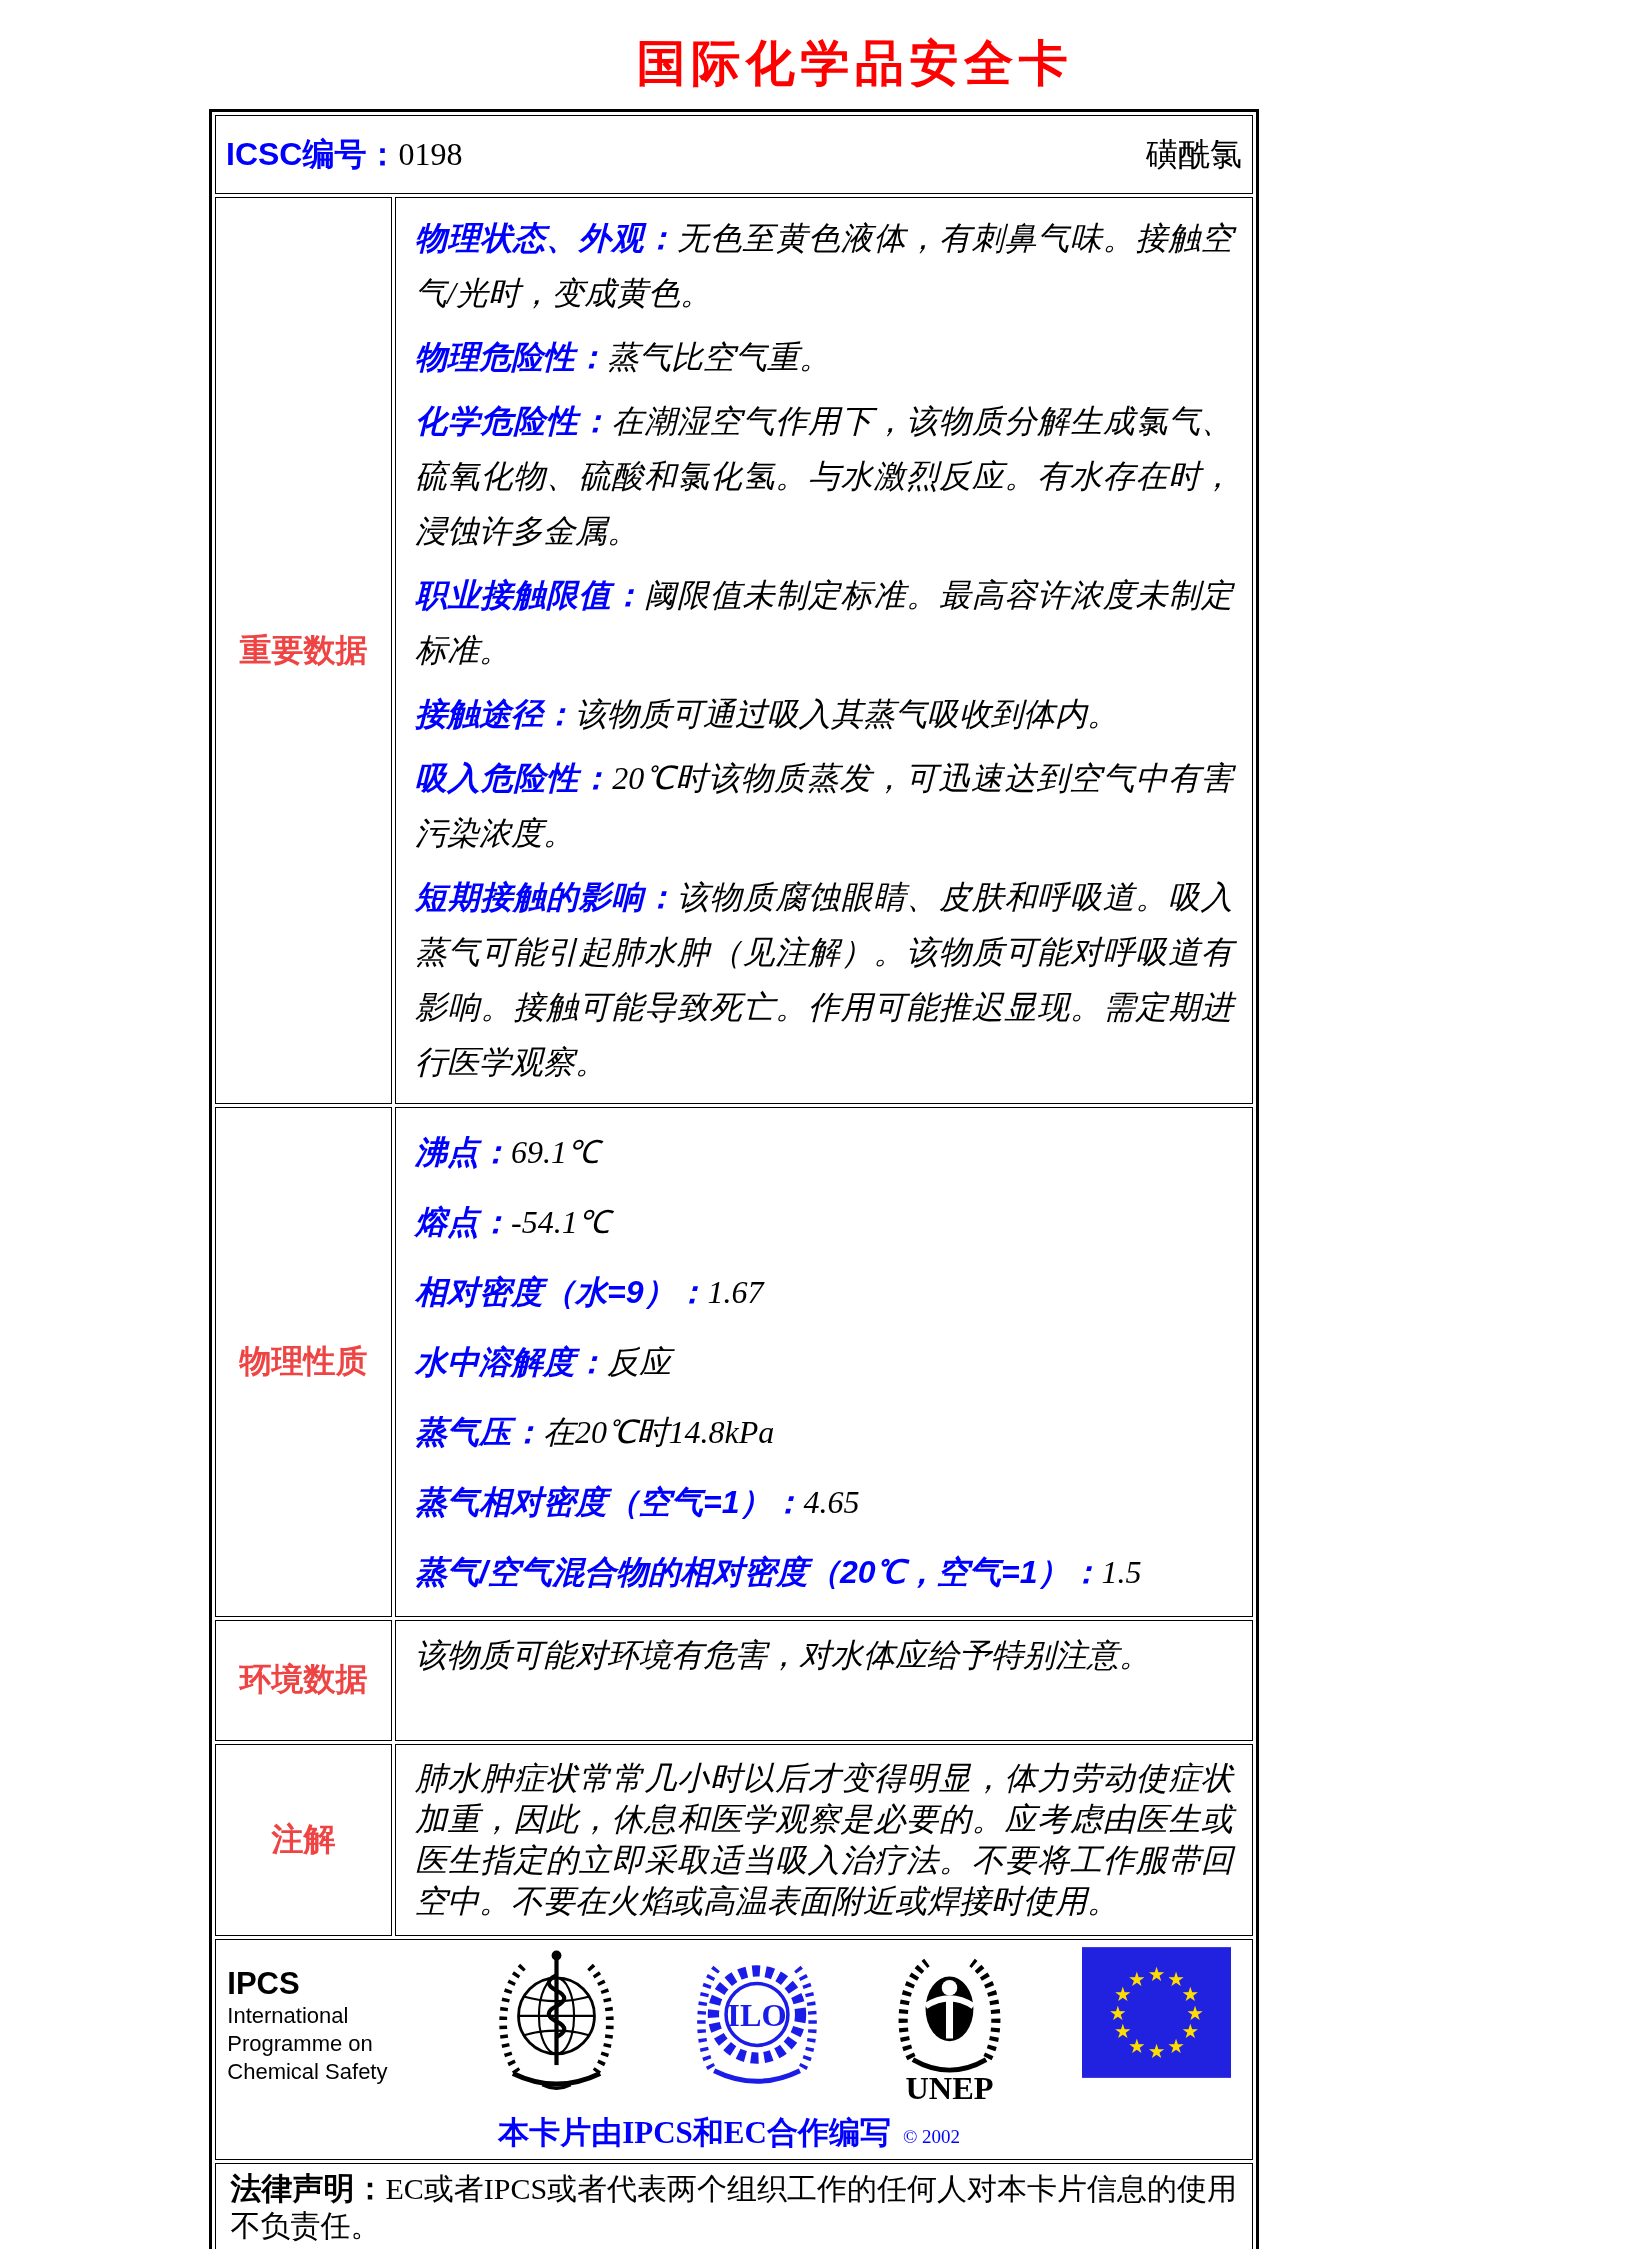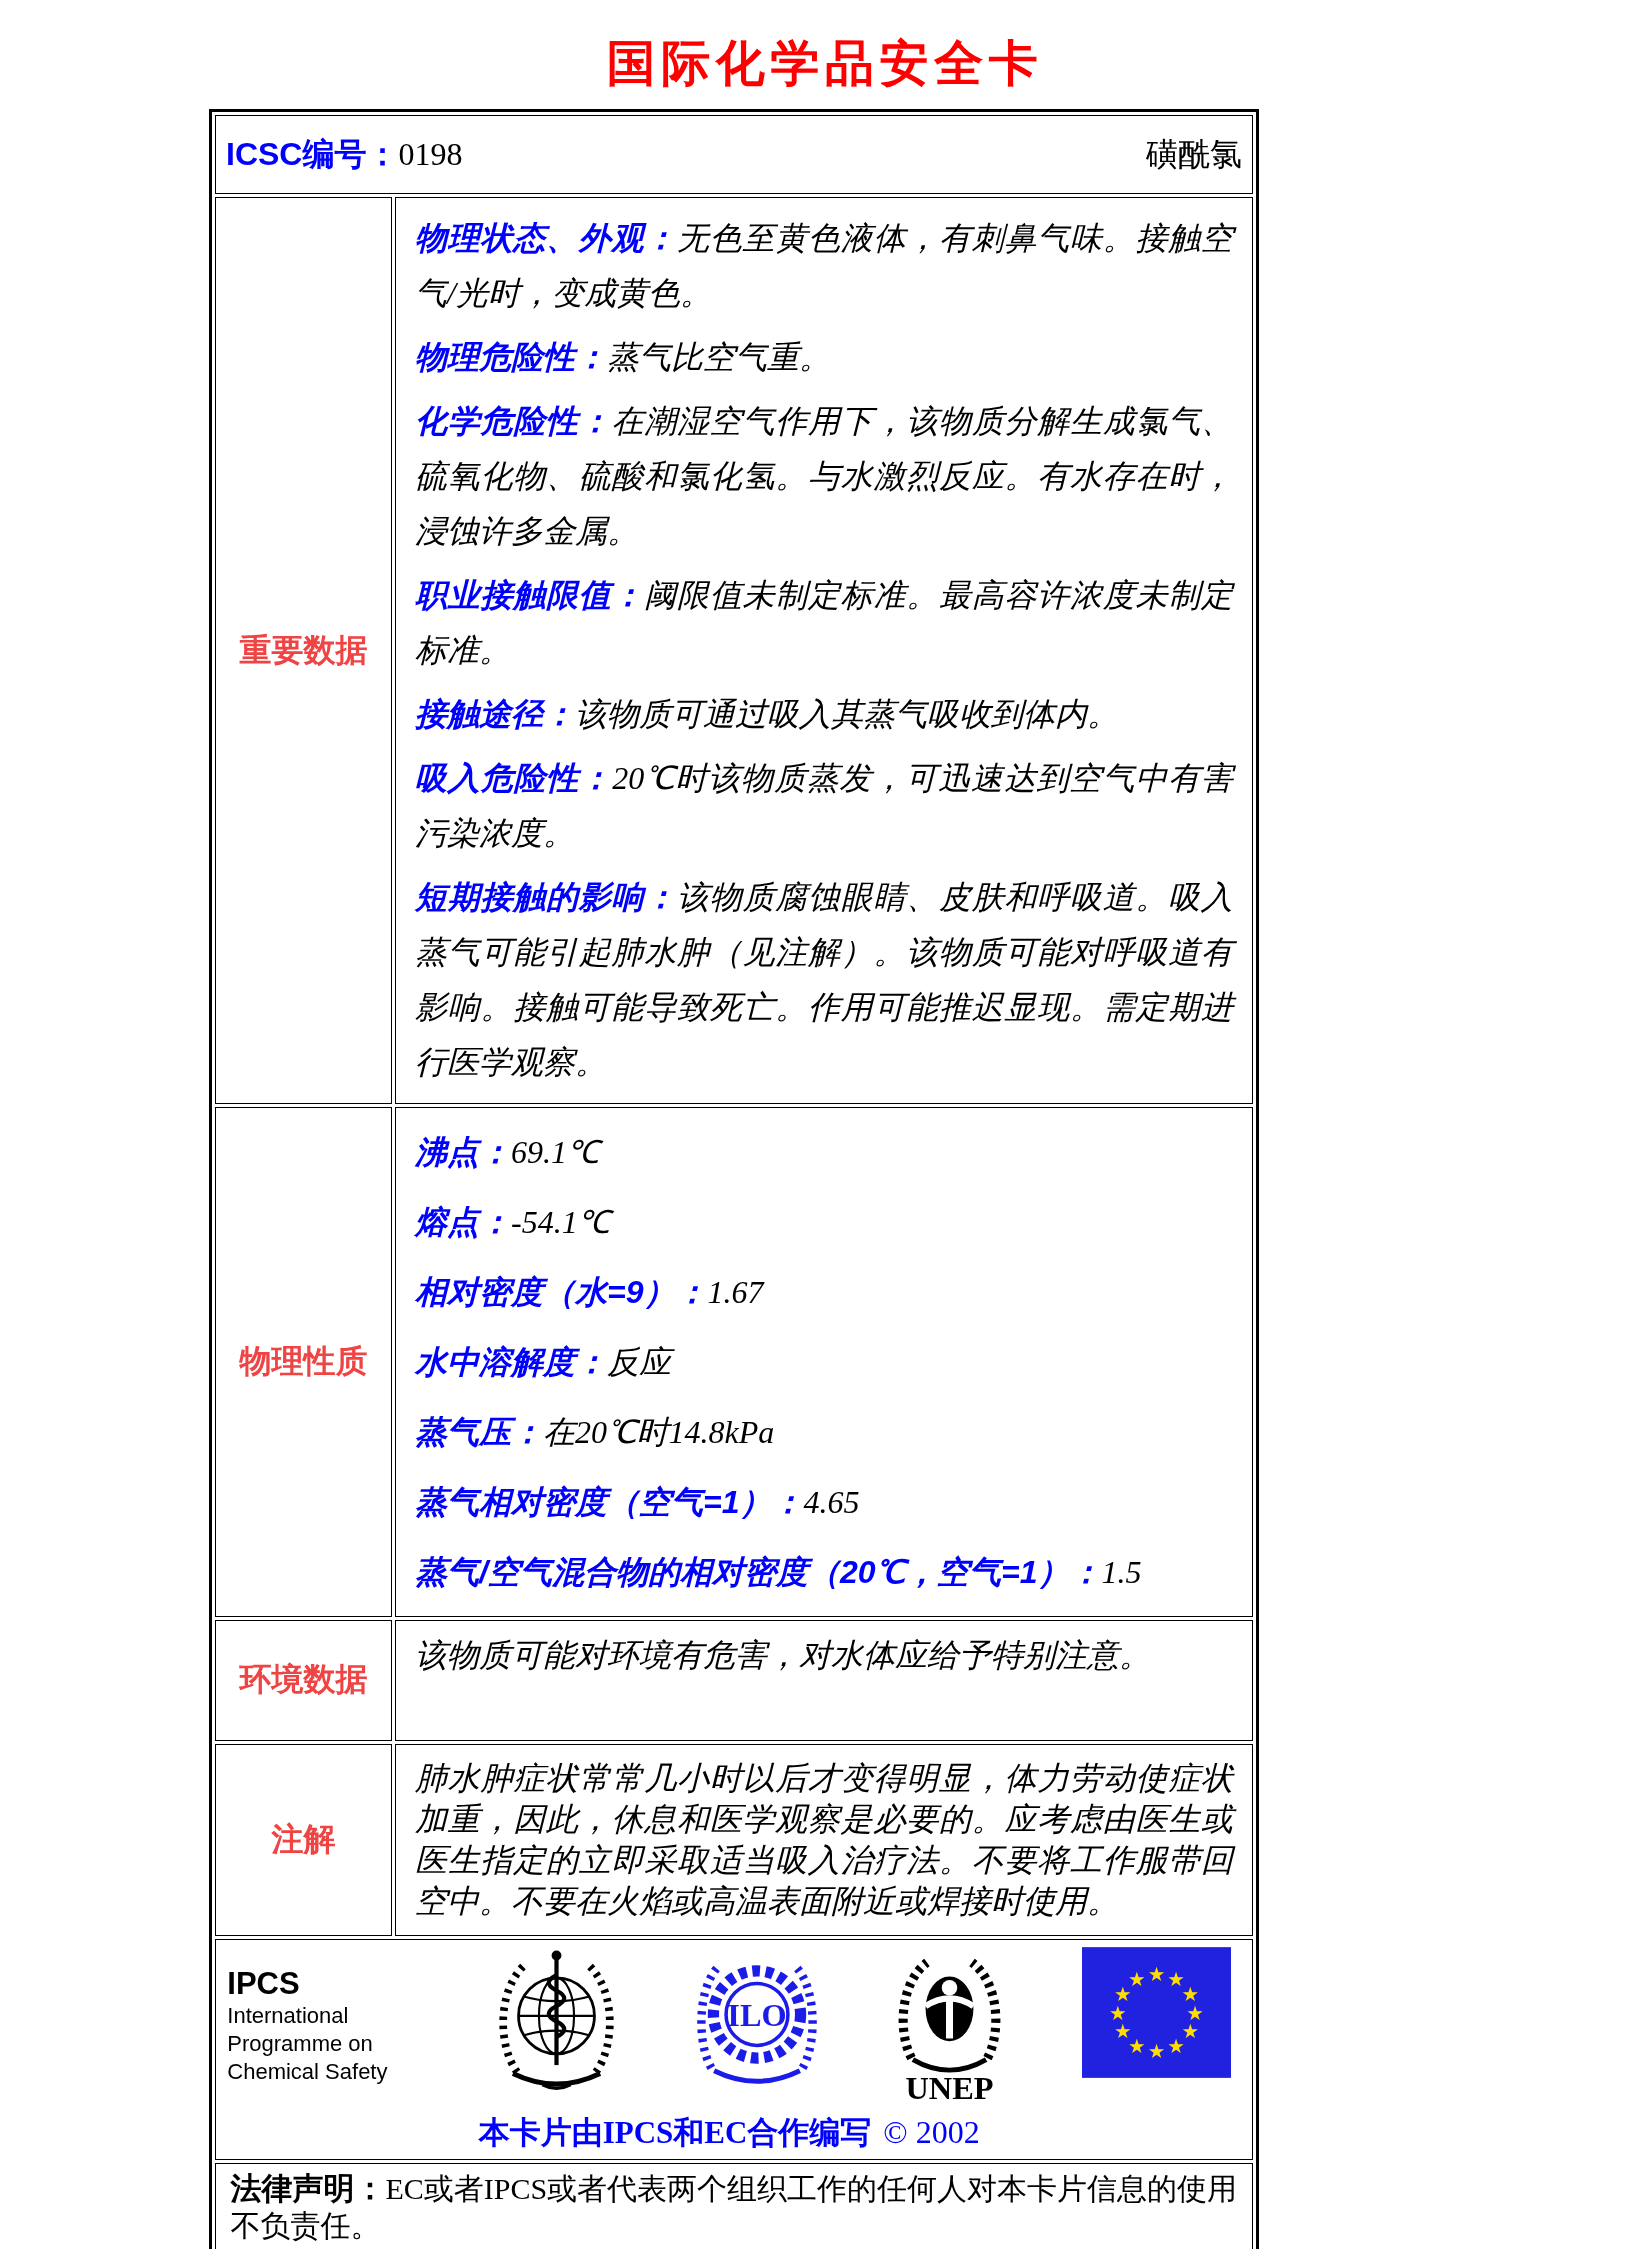--- a/index.html
+++ b/index.html
@@ -9,21 +9,21 @@
     width: 1646px;
     height: 2250px;
     background: #ffffff;
     font-family: "Liberation Serif", serif;
     color: #000000;
     overflow: hidden;
   }
   .doc-title {
     position: absolute;
     top: 31px;
-    left: 194px;
+    left: 224px;
     width: 1262px;
     text-align: center;
     font-family: "Liberation Serif", serif;
     font-weight: bold;
     font-size: 49px;
     letter-spacing: 5.6px;
     color: #ff0000;
   }
   table.card {
     position: absolute;
@@ -100,21 +100,21 @@
   .ipcs-line { font-size: 22px; line-height: 28px; }
   .logo-box { display: block; }
   .caption-line {
     text-align: center;
     margin-top: 4.2px;
     font-family: "Liberation Serif", serif;
     font-weight: bold;
     font-size: 31px;
     color: #0000ff;
   }
-  .caption-copyright { font-size: 32px; font-weight: normal; margin-left: 12px; }
+  .caption-copyright { font-size: 19px; font-weight: normal; margin-left: 12px; }
   
   td.legal-cell { height: 89px; vertical-align: middle; padding: 0 8.4px; }
   .legal-text { margin: 6px; font-size: 30px; line-height: 37px; }
   .legal-text .black-label { font-size: 31px; }
 </style>
 </head>
 <body>
 
 <div class="page">
 

